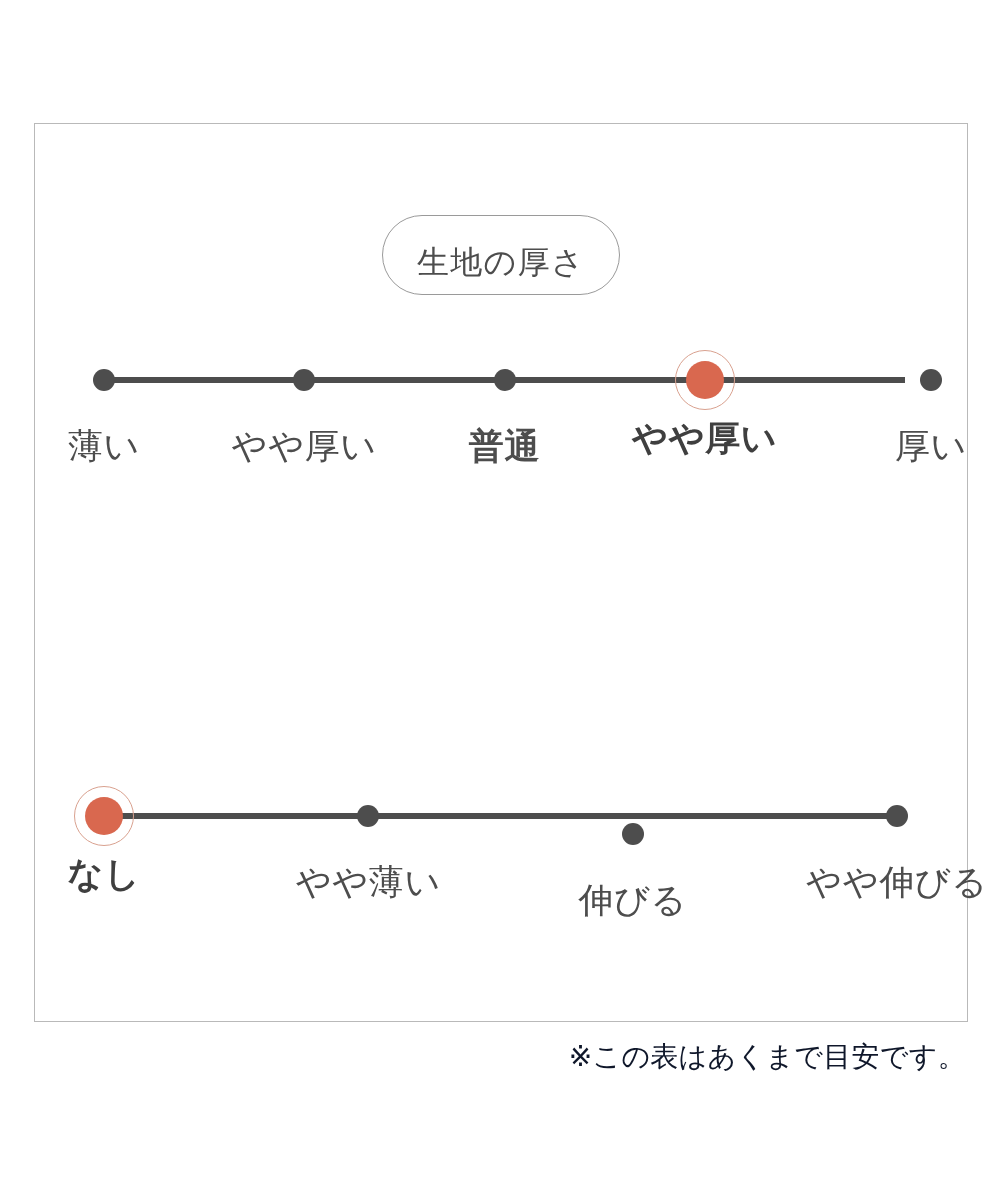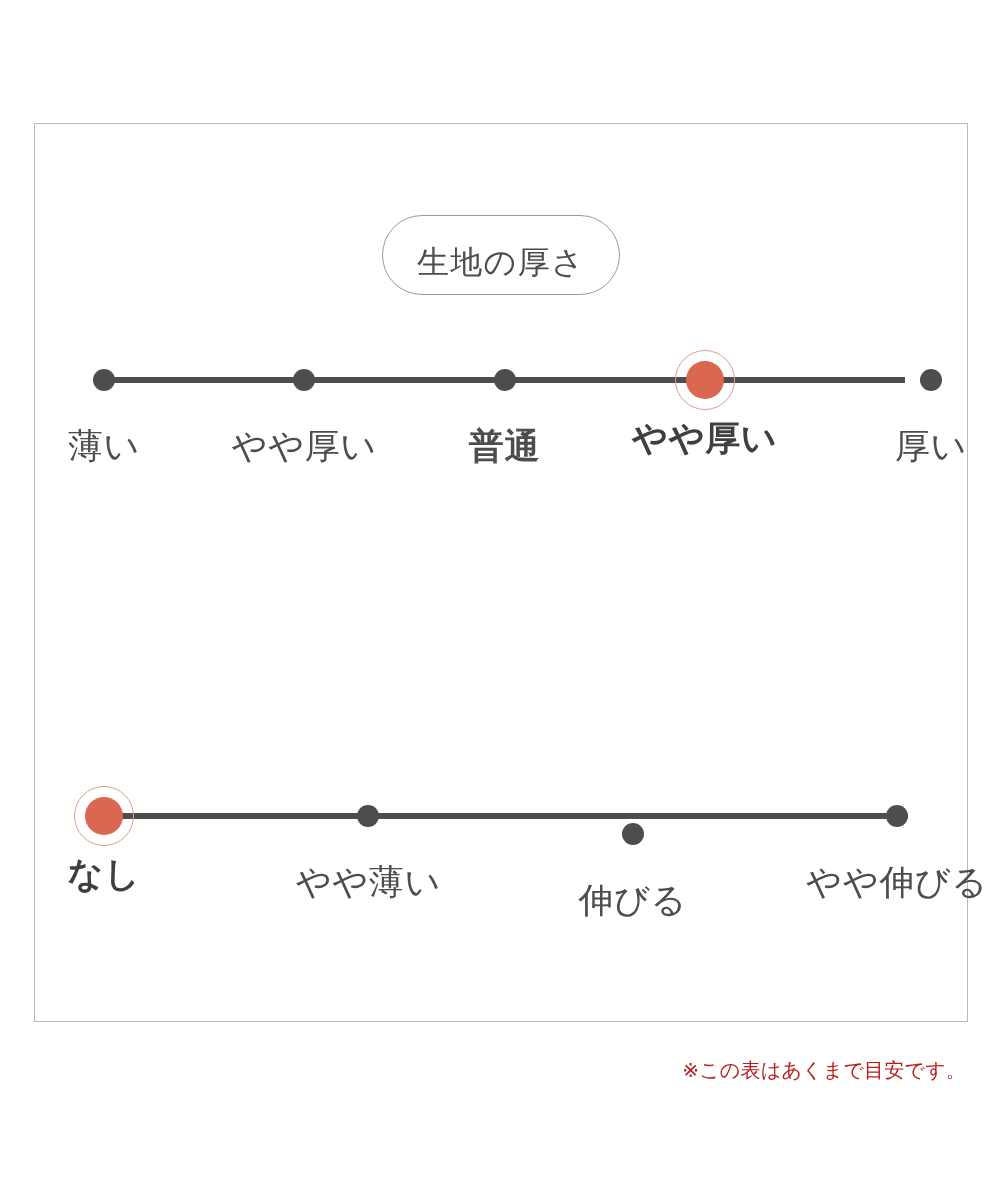--- a/index.html
+++ b/index.html
@@ -103,26 +103,25 @@
   .node.selected .tick-label {
     font-weight: bold;
     color: #3f3f3f;
   }
 
   
   .footnote {
     position: absolute;
     right: 34px;
     top: 1040px;
-    font-size: 20px;
+    font-size: 28px;
     line-height: 1.2;
-    color: #b91c1c;
+    color: #0f172a;
     white-space: nowrap;
     letter-spacing: 0.01em;
-    margin-top: 18px;
   }
 </style>
 </head>
 <body>
 
 <div class="card">
 
   <div class="pill-wrap" style="top:91px;">
     <div class="pill">生地の厚さ</div>
   </div>

